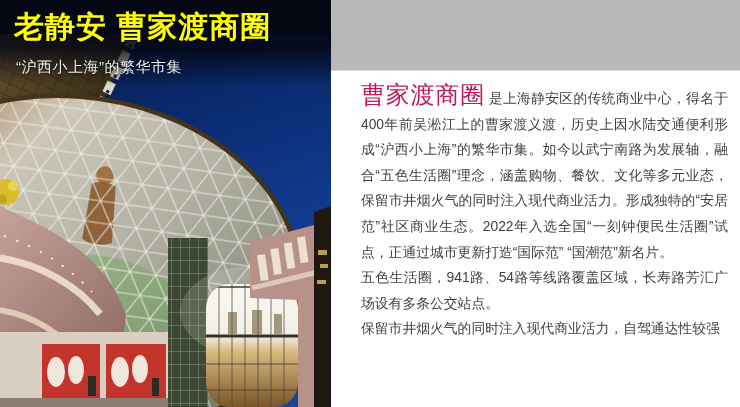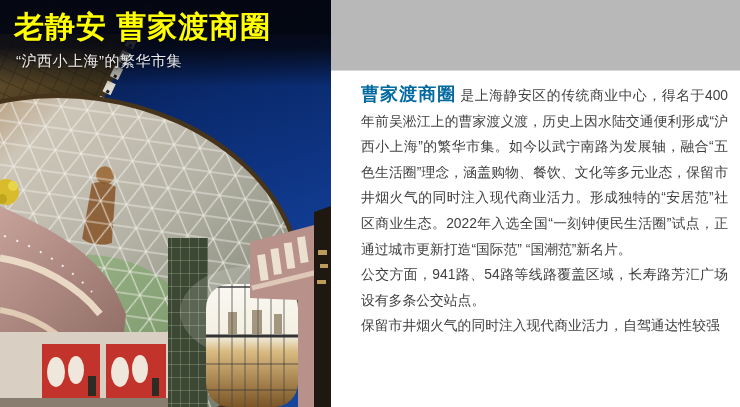--- a/index.html
+++ b/index.html
@@ -33,21 +33,21 @@
     margin: 0;
     font-size: 30px;
     font-weight: 900;
     letter-spacing: 1px;
     color: #ffff00;
     line-height: 38px;
     text-shadow: 0 1px 2px rgba(0,0,0,.55);
     white-space: nowrap;
   }
   .photo-subtitle {
-    margin: 6px 0 0 2px;
+    margin: 12px 0 0 2px;
     font-size: 15px;
     color: rgba(255,255,255,.92);
     letter-spacing: .5px;
     text-shadow: 0 1px 2px rgba(0,0,0,.6);
     white-space: nowrap;
   }
   
   .top-strip {
     position: absolute; left: 331px; top: 0;
     width: 409px; height: 71px;
@@ -61,23 +61,23 @@
     padding: 10px 12px 0 30px;
   }
   .content p {
     margin: 0;
     font-size: 13.8px;
     line-height: 25.6px;
     color: #3f3f3f;
     text-align: justify;
   }
   .content p.lead strong {
-    font-size: 18px;
-    font-weight: bold;
-    color: #0369a1;
+    font-size: 24px;
+    font-weight: normal;
+    color: #be185d;
     letter-spacing: .5px;
     margin-right: 4px;
   }
 </style>
 </head>
 <body>
 
 <div class="slide">
 
   <div class="photo">
@@ -211,17 +211,17 @@
     <div class="photo-head">
       <h1 class="photo-title">老静安 曹家渡商圈</h1>
       <p class="photo-subtitle">“沪西小上海”的繁华市集</p>
     </div>
   </div>
 
   <div class="top-strip"></div>
 
   <div class="content">
     <p class="lead"><strong>曹家渡商圈</strong><span>是上海静安区的传统商业中心，得名于400年前吴淞江上的曹家渡义渡，历史上因水陆交通便利形成“沪西小上海”的繁华市集。如今以武宁南路为发展轴，融合“五色生活圈”理念，涵盖购物、餐饮、文化等多元业态，保留市井烟火气的同时注入现代商业活力。形成独特的“安居范”社区商业生态。2022年入选全国“一刻钟便民生活圈”试点，正通过城市更新打造“国际范” “国潮范”新名片。</span></p>
-    <p>公交方面，941路、54路等线路覆盖区域，长寿路芳汇广场设有多条公交站点。</p>
+    <p>五色生活圈，941路、54路等线路覆盖区域，长寿路芳汇广场设有多条公交站点。</p>
     <p>保留市井烟火气的同时注入现代商业活力，自驾通达性较强</p>
   </div>
 
 </div>
 
 </body></html>

